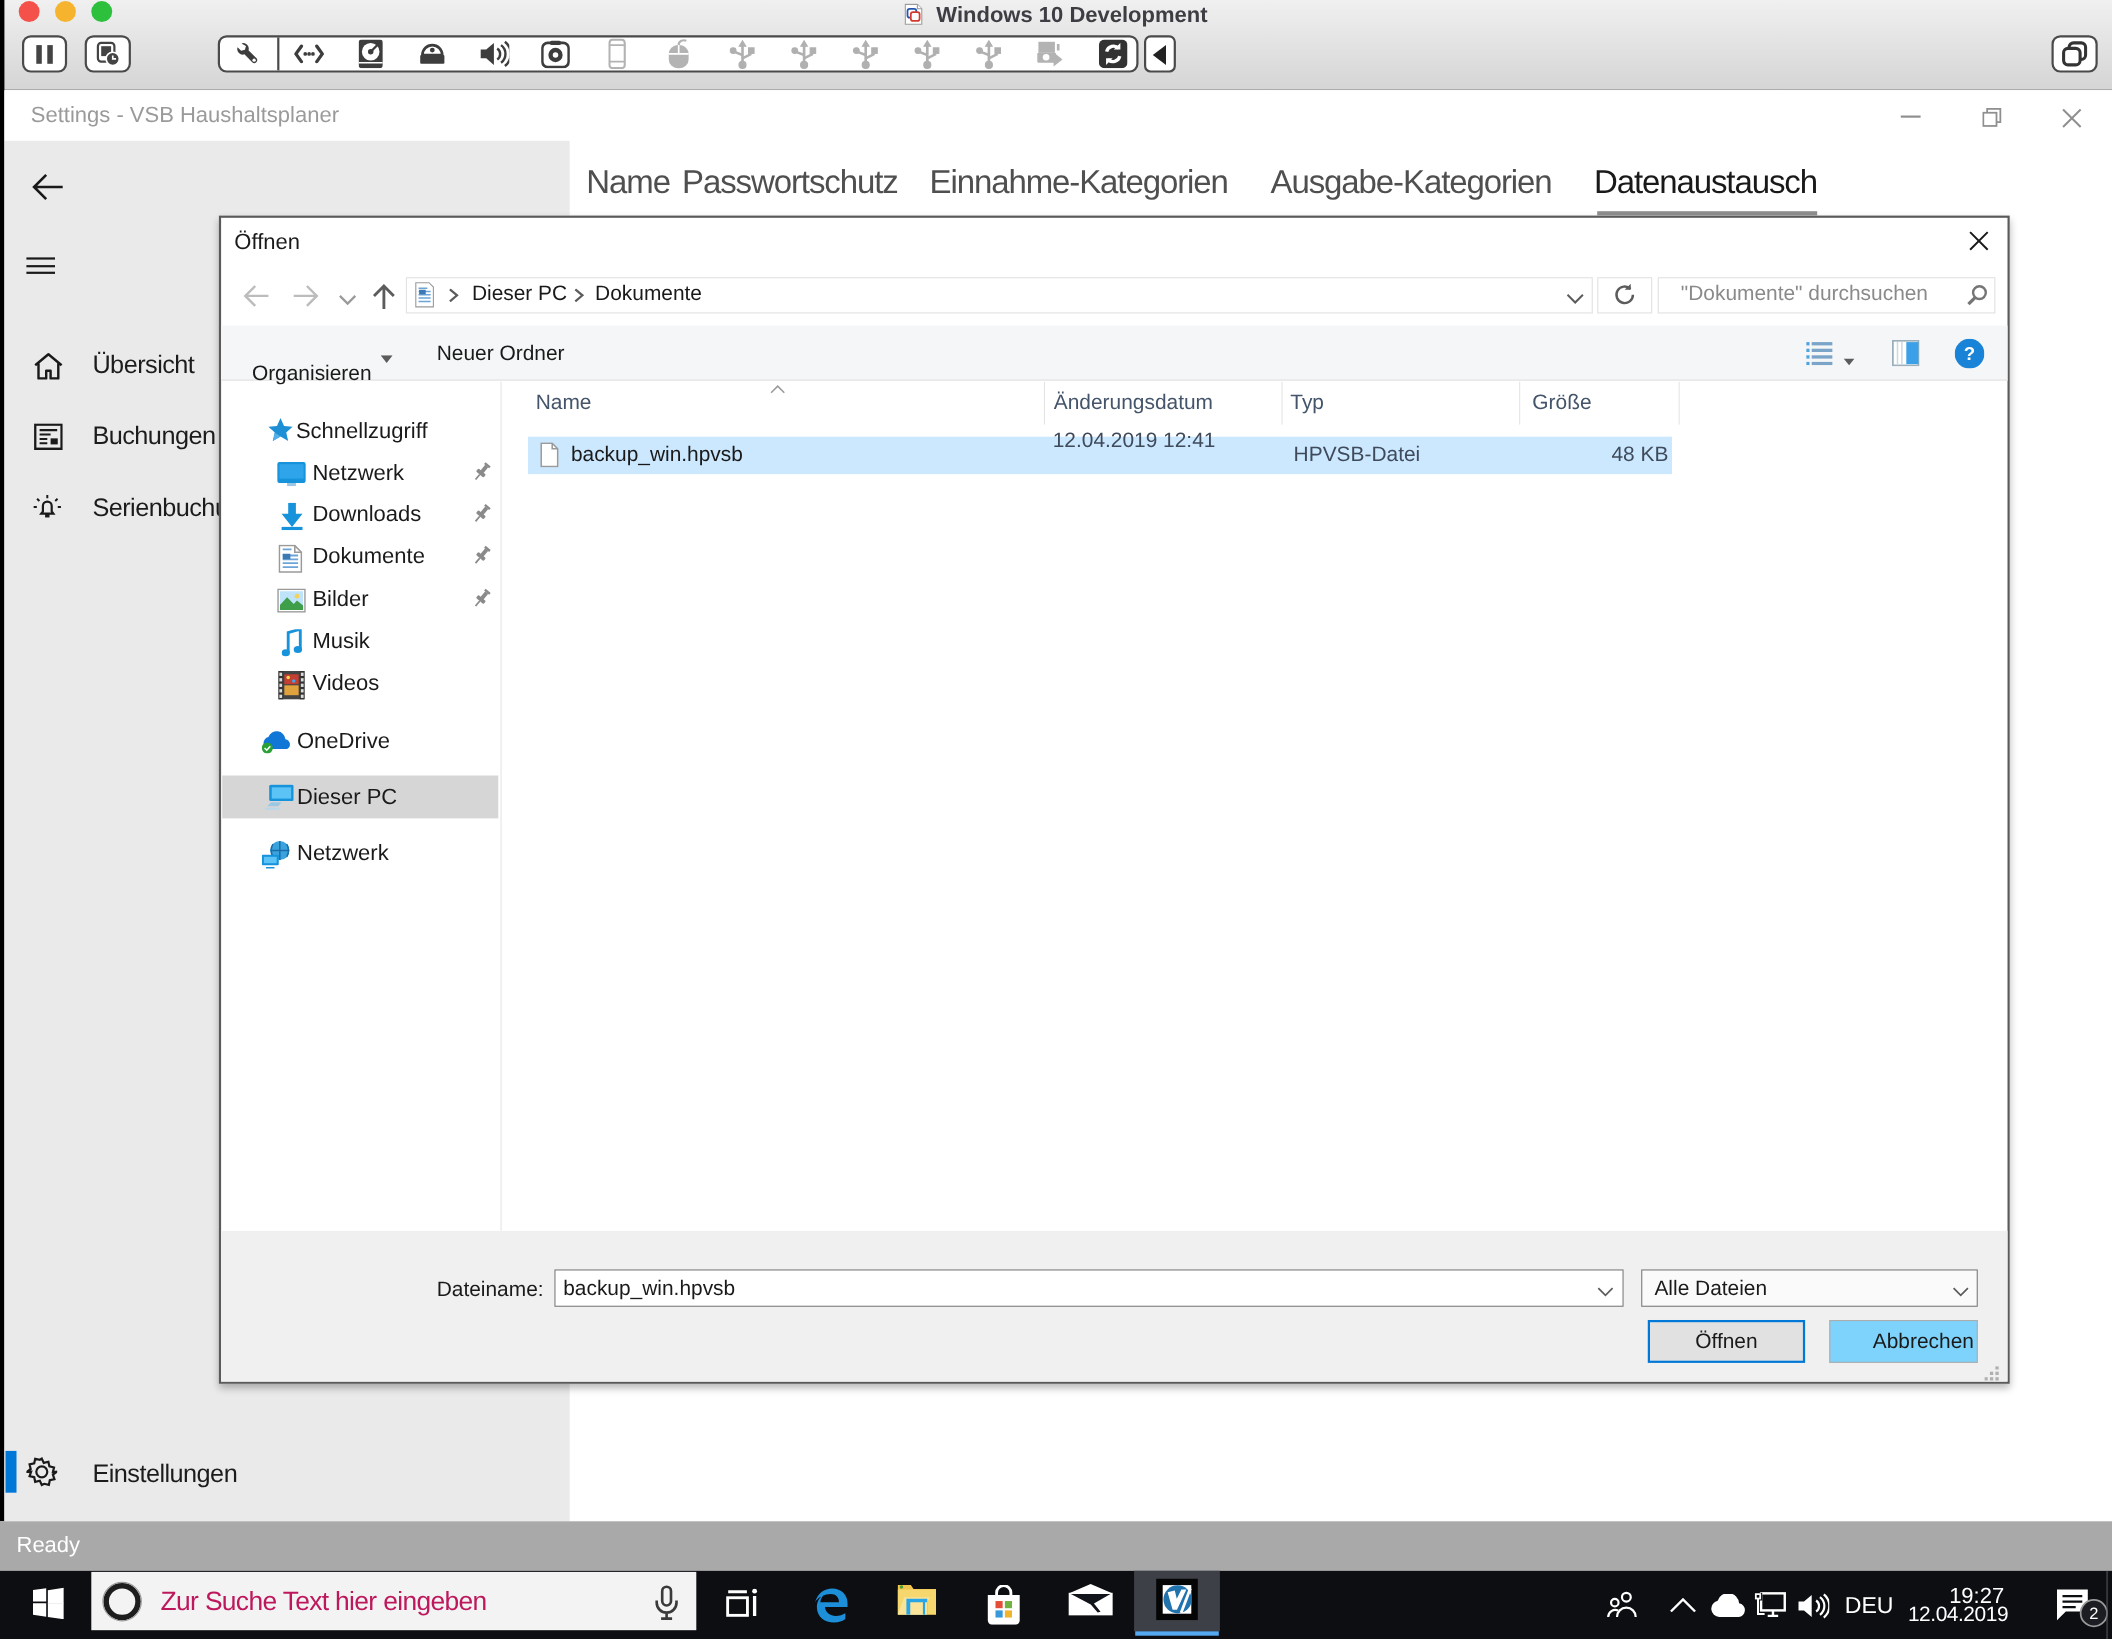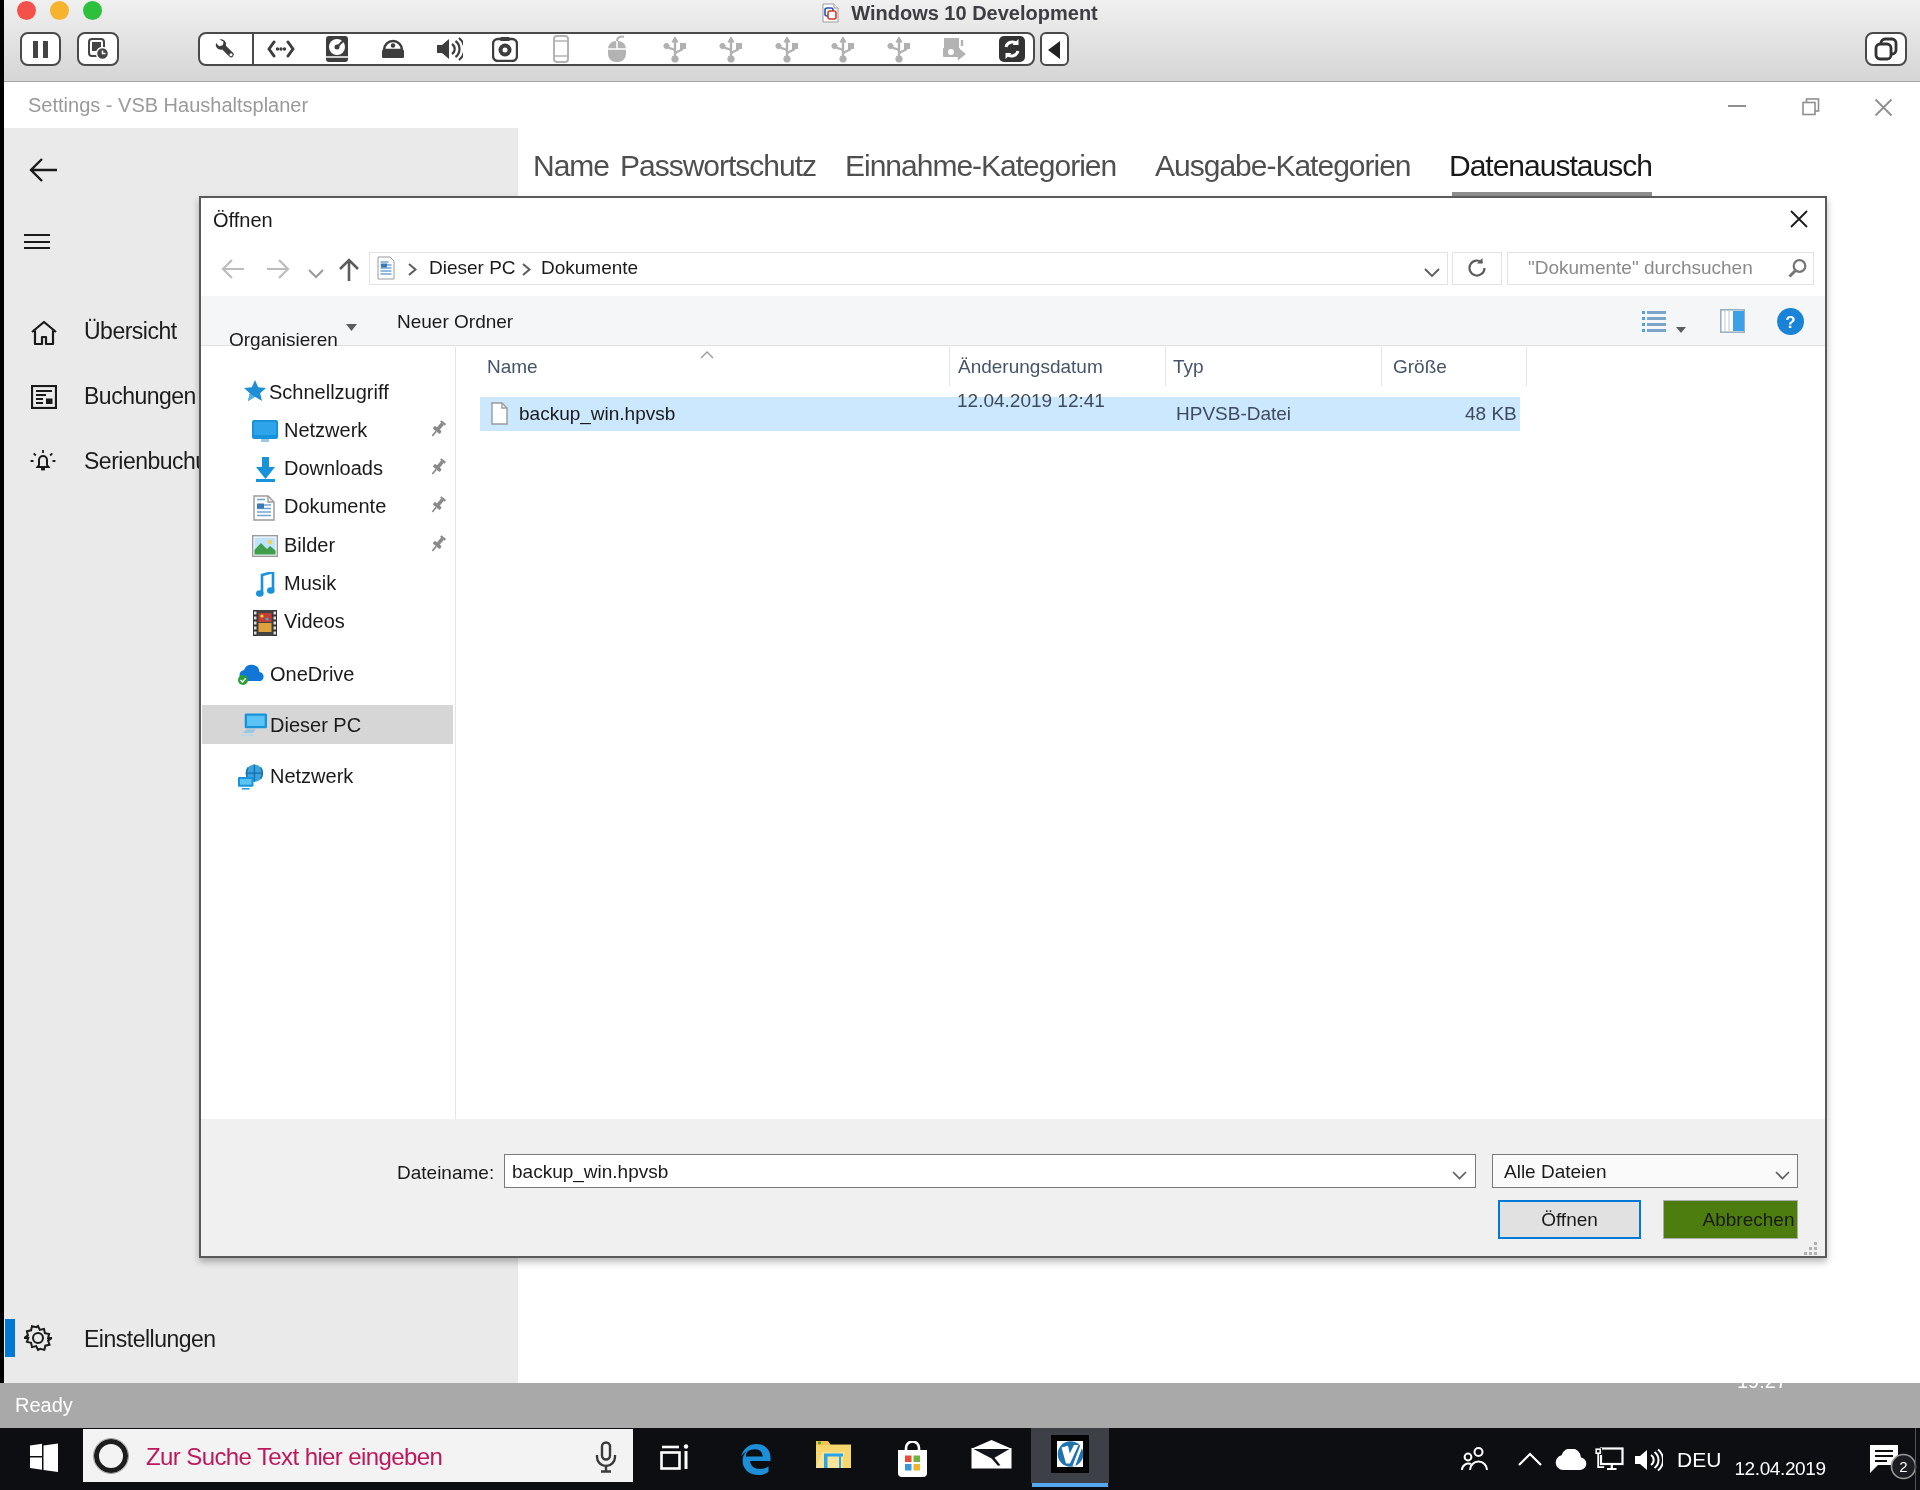--- a/index.html
+++ b/index.html
@@ -490,21 +490,21 @@
   <div class="abs dtext" style="left:512px;top:1161px;">backup_win.hpvsb</div>
   <div class="abs" style="left:1452px;top:1166px;"><svg width="15" height="9" viewBox="0 0 15 9">
         <path d="M1 1l6.5 6.5L14 1" fill="none" stroke="#5c5c5c" stroke-width="1.6"></path>
       </svg></div>
   <div class="abs" style="left:1492px;top:1154px;width:306px;height:34px;background:#fafafa;border:1px solid #7a7a7a;box-sizing:border-box;"></div>
   <div class="abs dtext" style="left:1504px;top:1161px;">Alle Dateien</div>
   <div class="abs" style="left:1775px;top:1166px;"><svg width="15" height="9" viewBox="0 0 15 9">
         <path d="M1 1l6.5 6.5L14 1" fill="none" stroke="#5c5c5c" stroke-width="1.6"></path>
       </svg></div>
   <div class="abs" style="left:1498px;top:1200px;width:143px;height:39px;background:#e1e1e1;border:2px solid #0078d7;box-sizing:border-box;text-align:center;font-size:19px;color:#1a1a1a;line-height:35px;">Öffnen</div>
-  <div class="abs" style="left:1663px;top:1200px;width:135px;height:39px;background:#4d7c0f;border:1px solid #adadad;box-sizing:border-box;text-align:center;font-size:19px;color:#1a1a1a;line-height:37px;padding-left:36px;">Abbrechen</div>
+  <div class="abs" style="left:1663px;top:1200px;width:135px;height:39px;background:#7dd3fc;border:1px solid #adadad;box-sizing:border-box;text-align:center;font-size:19px;color:#1a1a1a;line-height:37px;padding-left:36px;">Abbrechen</div>
   <div class="abs" style="left:1804px;top:1242px;"><svg width="14" height="14" viewBox="0 0 14 14">
         <g fill="#b0b0b0">
           <rect x="10" y="0" width="3" height="3"></rect>
           <rect x="5" y="5" width="3" height="3"></rect>
           <rect x="10" y="5" width="3" height="3"></rect>
           <rect x="0" y="10" width="3" height="3"></rect>
           <rect x="5" y="10" width="3" height="3"></rect>
           <rect x="10" y="10" width="3" height="3"></rect>
         </g>
       </svg></div>
@@ -599,21 +599,21 @@
         <path d="M13 22h9.5M17.8 17v5" stroke="#fff" stroke-width="2.2"></path>
         <rect x="1" y="1" width="7" height="7" fill="#0c0e12"></rect>
         <rect x="2.2" y="2.2" width="4" height="4" fill="none" stroke="#fff" stroke-width="1.6"></rect>
         <path d="M4.2 6.2v14h6" fill="none" stroke="#fff" stroke-width="1.8"></path>
       </svg></div>
   <div class="abs" style="left:1634px;top:1447px;"><svg width="29" height="26" viewBox="0 0 29 26">
         <path d="M1 9v8h5l7 6V3L6 9z" fill="#fff"></path>
         <path d="M17 8a6 6 0 0 1 0 10M20.5 5a10 10 0 0 1 0 16M24 2.5a13.5 13.5 0 0 1 0 21" fill="none" stroke="#fff" stroke-width="2"></path>
       </svg></div>
   <div class="abs tray" style="left:1677px;top:1448px;font-size:21px;">DEU</div>
-  <div class="abs tray" style="left:1737px;top:1370px;width:85px;text-align:left;font-size:20px;">19:27</div>
+  <div class="abs tray" style="left:1737px;top:1440px;width:85px;text-align:right;font-size:20px;">19:27</div>
   <div class="abs tray" style="left:1725px;top:1458px;width:110px;text-align:center;font-size:19px;letter-spacing:-0.4px;">12.04.2019</div>
   <div class="abs" style="left:1869px;top:1444px;"><svg width="30" height="30" viewBox="0 0 30 30">
         <path d="M1 1h28v20H9l-8 8z" fill="#fff"></path>
         <path d="M6 7h18M6 12h18M6 17h12" stroke="#0c0e12" stroke-width="2"></path>
       </svg></div>
   <div class="abs" style="left:1890px;top:1453px;"><svg width="27" height="27" viewBox="0 0 27 27">
         <circle cx="13.5" cy="13.5" r="12" fill="#1b1d22" stroke="#9a9a9a" stroke-width="1.6"></circle>
         <text x="13.5" y="19" text-anchor="middle" font-family="Liberation Sans" font-size="15" fill="#fff">2</text>
       </svg></div>
   <div class="abs" style="left:1915px;top:1428px;width:1px;height:62px;background:#50535a;"></div>

